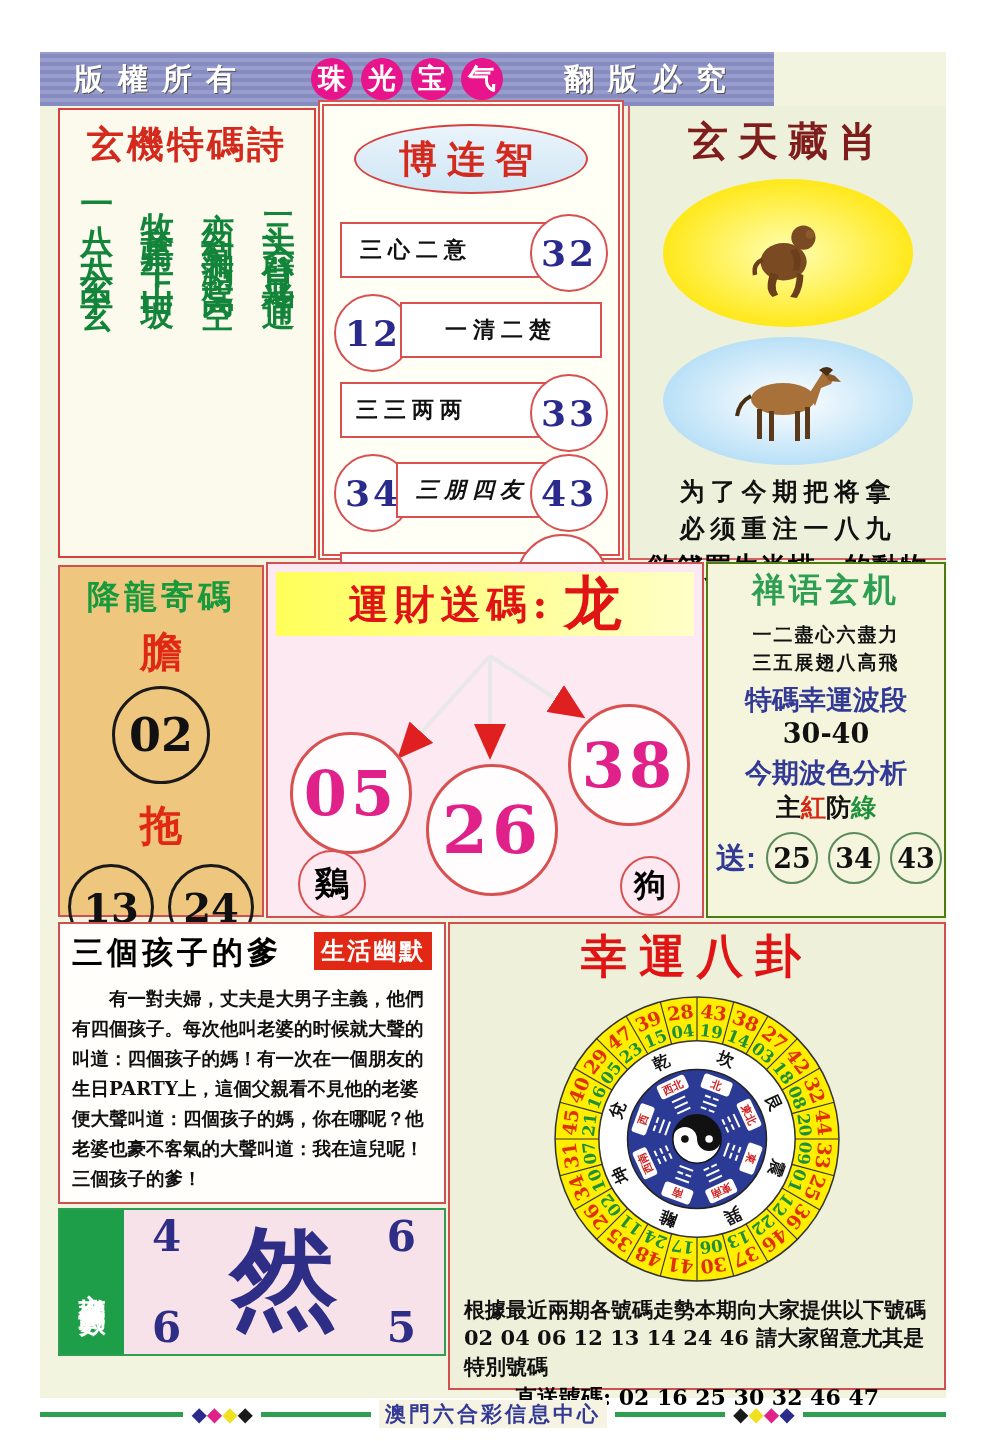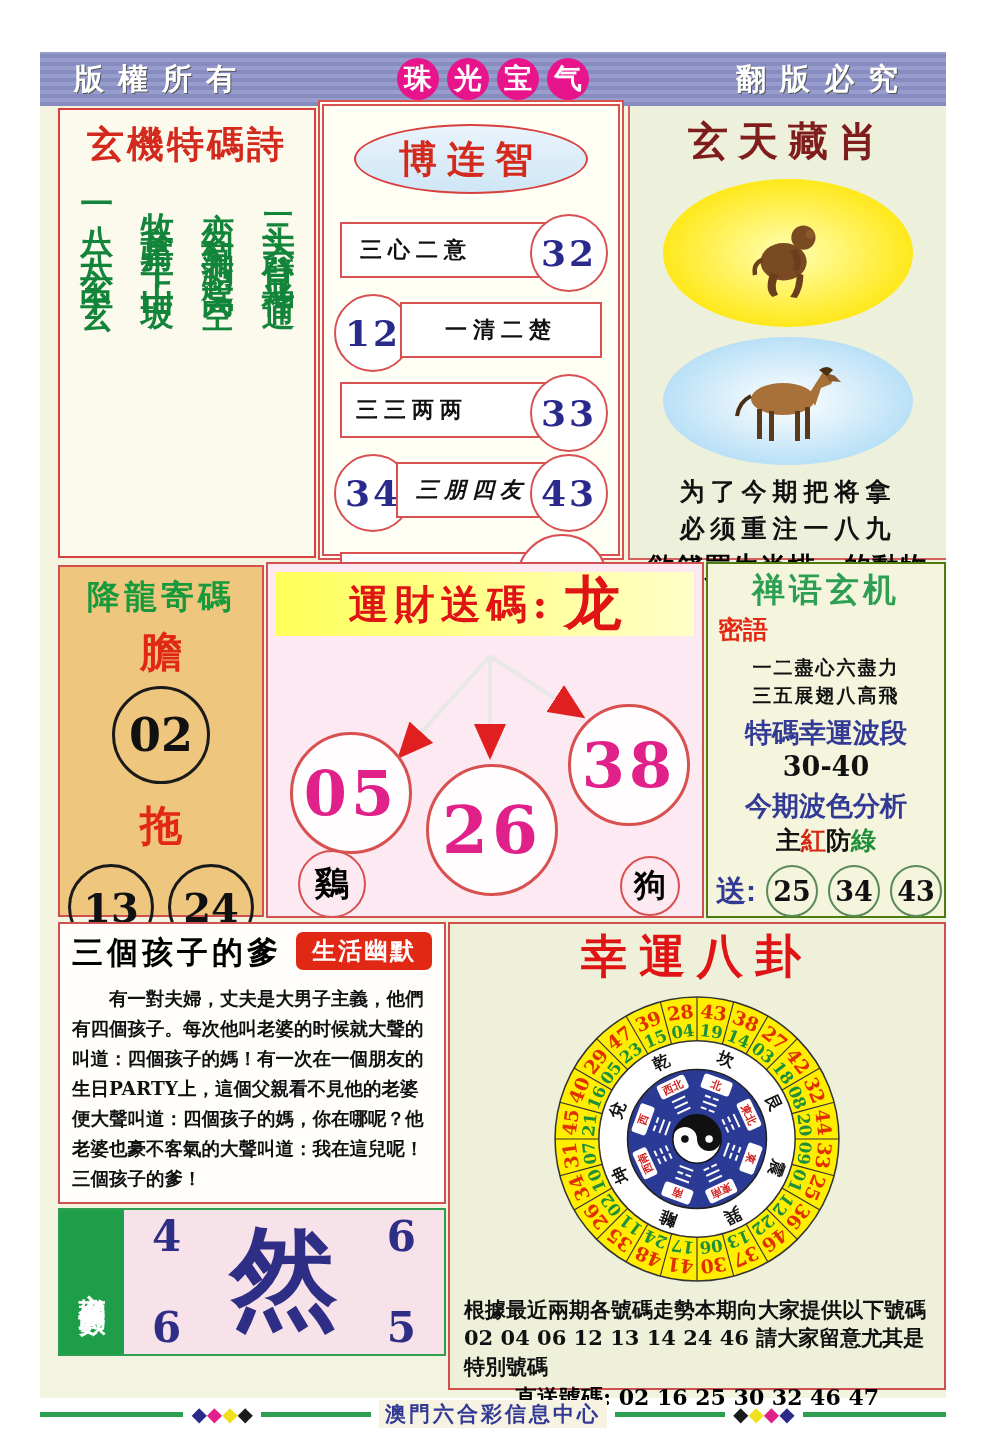--- a/index.html
+++ b/index.html
@@ -2,21 +2,21 @@
 <html><head>
 <meta charset="utf-8">
 <style>
   html,body{margin:0;padding:0;background:#ffffff;}
   body{width:984px;height:1441px;position:relative;font-family:"Liberation Sans","DejaVu Sans",sans-serif;}
   .wrap{position:absolute;left:0;top:0;width:984px;height:1441px;}
   .content-bg{position:absolute;left:40px;top:52px;width:906px;height:1346px;background:#f3f4df;}
   .panel{position:absolute;box-sizing:border-box;}
 
   
-  .header{left:40px;top:52px;width:906px;height:54px;background:repeating-linear-gradient(0deg,#868bc0 0 4px,#989dce 4px 8px);display:flex;align-items:center;justify-content:space-between;padding:0 34px;}
+  .header{left:40px;top:52px;width:734px;height:54px;background:repeating-linear-gradient(0deg,#868bc0 0 4px,#989dce 4px 8px);display:flex;align-items:center;justify-content:space-between;padding:0 34px;}
   .header .side{color:#ffffff;font-weight:bold;font-size:30px;letter-spacing:14px;text-shadow:1px 1px 0 #555;}
   .title-circles{display:flex;gap:8px;}
   .title-circle{width:42px;height:42px;border-radius:50%;background:#e8148c;color:#fff;font-weight:bold;font-size:28px;display:flex;align-items:center;justify-content:center;}
 
   
   .poem{left:58px;top:108px;width:258px;height:450px;background:#fcfaec;border:2px solid #d84040;padding:10px 6px;}
   .poem-title{color:#d42a1e;font-size:37px;font-weight:bold;text-align:center;letter-spacing:3px;}
   .poem-cols{display:flex;justify-content:space-around;margin-top:16px;}
   .v-col{writing-mode:vertical-rl;text-orientation:upright;color:#13853a;font-size:33px;font-weight:bold;letter-spacing:14px;font-family:"DejaVu Serif",serif;}
 
@@ -65,21 +65,21 @@
   .cy-colortxt{font-size:25px;font-weight:bold;font-family:"DejaVu Serif",serif;}
   .cy-colortxt .r{color:#d42814;} .cy-colortxt .g{color:#1f8f3a;} .cy-colortxt .k{color:#111;}
   .cy-send{display:flex;align-items:center;justify-content:flex-start;gap:10px;padding-left:8px;margin-top:8px;}
   .cy-send .lbl{color:#333a96;font-size:30px;font-weight:bold;}
   .send-circle{width:48px;height:48px;border:2px solid #5a8a5a;border-radius:50%;display:flex;align-items:center;justify-content:center;color:#111;font-size:27px;font-weight:bold;font-family:"DejaVu Serif",serif;background:transparent;}
 
   
   .joke{left:58px;top:922px;width:388px;height:282px;background:#fffefb;border:2px solid #d05050;padding:8px 12px;}
   .joke-head{position:relative;height:44px;}
   .joke-title{color:#000;font-size:31px;font-weight:bold;letter-spacing:4px;}
-  .joke-badge{position:absolute;right:0;top:0;background:#e02814;color:#fff;font-size:24px;font-weight:bold;padding:3px 16px;letter-spacing:2px;border-radius:7px;}
+  .joke-badge{position:absolute;right:0;top:0;background:#e02814;color:#fff;font-size:24px;font-weight:bold;padding:3px 7px;letter-spacing:2px;}
   .joke-body{color:#111;font-size:18.5px;font-weight:bold;line-height:1.62;text-indent:2em;margin-top:8px;font-family:"DejaVu Serif",serif;}
   .joke-provide{color:#000;font-size:29px;font-weight:bold;letter-spacing:3px;margin-top:10px;font-family:"DejaVu Serif",serif;}
 
   
   .cesu{left:58px;top:1208px;width:388px;height:148px;border:2px solid #2e9e50;display:flex;}
   .cesu-strip{width:64px;background:#1f9e4a;display:flex;align-items:center;justify-content:center;}
   .cesu-strip .vt{writing-mode:vertical-rl;text-orientation:upright;color:#fff;font-size:27px;font-weight:bold;letter-spacing:5px;}
   .cesu-main{position:relative;flex:1;background:#f8e2ea;}
   .cesu-big{position:absolute;left:0;right:0;top:50%;transform:translateY(-52%);text-align:center;color:#2e2e86;font-size:108px;font-weight:bold;font-family:"DejaVu Serif",serif;}
   .cesu-corner{position:absolute;color:#2e2e86;font-size:42px;font-weight:bold;font-family:"DejaVu Serif",serif;}
@@ -209,21 +209,20 @@
     </svg>
     <div class="yc-circle" style="left:22px;top:168px;width:116px;height:116px;font-size:62px;letter-spacing:4px;">05</div>
     <div class="yc-circle" style="left:158px;top:200px;width:126px;height:126px;font-size:66px;letter-spacing:4px;">26</div>
     <div class="yc-circle" style="left:300px;top:140px;width:116px;height:116px;font-size:62px;letter-spacing:4px;">38</div>
     <div class="yc-zodiac" style="left:30px;top:286px;width:64px;height:64px;font-size:34px;">鷄</div>
     <div class="yc-zodiac" style="left:352px;top:292px;width:56px;height:56px;font-size:32px;">狗</div>
   </div>
 
   <div class="panel chanyu">
     <div class="cy-title">禅语玄机</div>
-    <div class="cy-sub">密語</div>
     <div class="cy-verse" style="margin-top:8px;">
       <div>一二盡心六盡力</div>
       <div>三五展翅八高飛</div>
     </div>
     <div class="cy-navy">特碼幸運波段</div>
     <div class="cy-range">30-40</div>
     <div class="cy-navy">今期波色分析</div>
     <div class="cy-colortxt">
       <span class="k">主</span><span class="r">紅</span><span class="k">防</span><span class="g">綠</span>
     </div>

